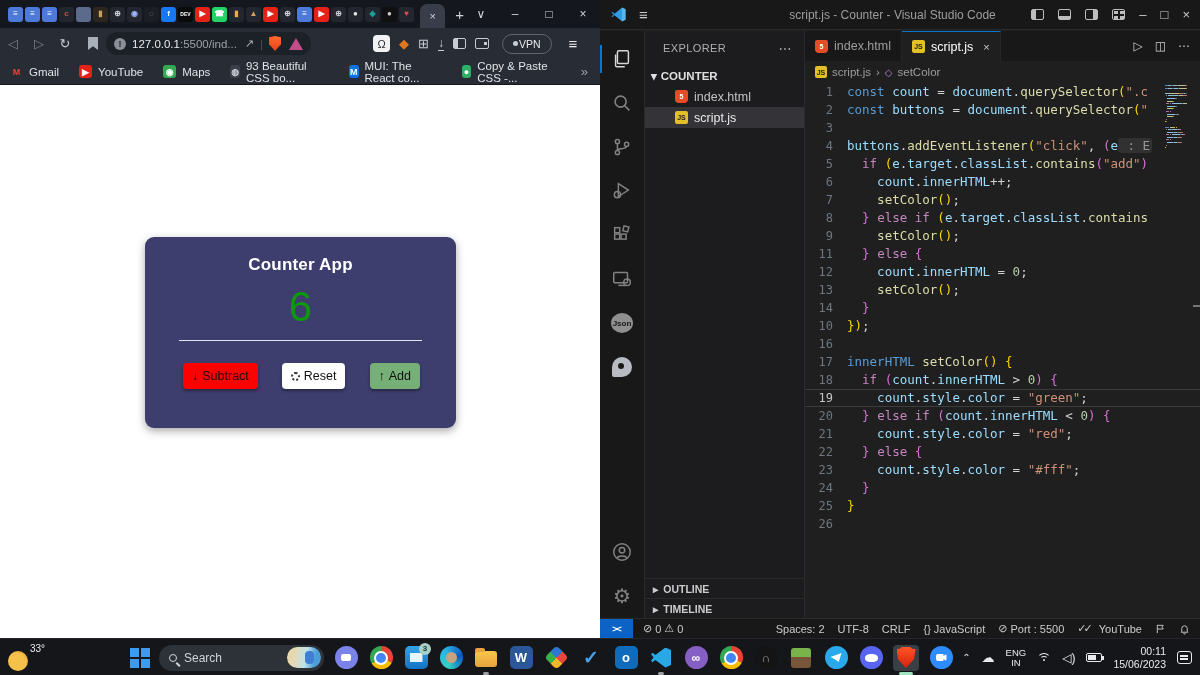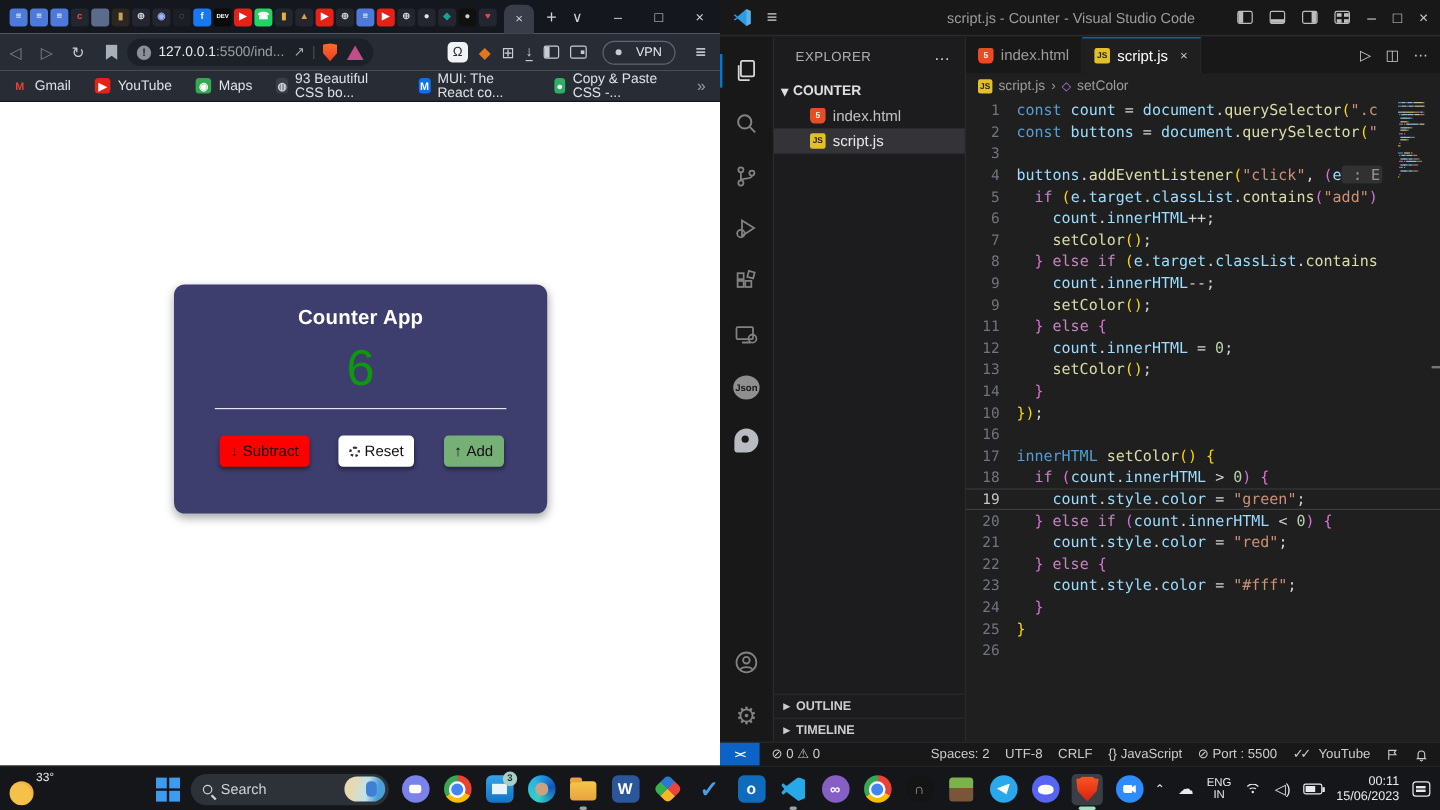--- a/index.html
+++ b/index.html
@@ -35,21 +35,21 @@
   .ext-row { display:flex; align-items:center; margin-left:62px; gap:9px; }
   .ext-omega { width:17px; height:17px; background:#f2f3f5; border-radius:4px; color:#2a2d35; font-size:11px; display:flex; align-items:center; justify-content:center; }
   .ext-fox { color:#e2761b; font-size:13px; }
   .ext-puzzle,.ext-generic { color:#c7cbd3; font-size:13px; }
   .dl-ic { color:#c7cbd3; font-size:12px; border-bottom:1.5px solid #c7cbd3; line-height:1; padding-bottom:1px;}
   .panel-ic { width:13px; height:11px; border:1.5px solid #c7cbd3; border-radius:2px; position:relative; }
   .panel-ic::before { content:""; position:absolute; left:0; top:0; bottom:0; width:4px; background:#c7cbd3; }
   .wallet-ic { width:14px; height:11px; border:1.5px solid #c7cbd3; border-radius:2px; position:relative;}
   .wallet-ic::before{ content:""; position:absolute; right:1px; top:3px; width:3px; height:3px; background:#c7cbd3;}
   .vpn-pill { border:1px solid #5f6673; border-radius:11px; height:20px; padding:0 10px; display:flex; align-items:center;
-    color:#e8eaed; font-size:10.5px; gap:12px; margin-left:4px;}
+    color:#e8eaed; font-size:10.5px; gap:1px; margin-left:4px;}
   .vpn-dot { width:5px; height:5px; border-radius:50%; background:#c7cbd3; }
   .menu-ic { color:#e8eaed; font-size:15px; margin:0 10px 0 8px; }
   .bookmarks { position:absolute; left:0; top:59px; width:600px; height:26px; background:#282c35;
     border-bottom:1px solid #14161b; display:flex; align-items:center; padding-left:10px; gap:20px; }
   .bk { display:flex; align-items:center; gap:6px; color:#dfe2e6; font-size:11.5px; }
   .bk-ic { width:13px; height:13px; border-radius:3px; display:flex; align-items:center; justify-content:center;
     font-size:9px; font-weight:bold; }
   .bk-more { margin-left:auto; margin-right:12px; color:#9aa0a6; font-size:13px; }
   .bpage { position:absolute; left:0; top:86px; width:600px; height:552px; background:#fff; }
 
@@ -464,21 +464,20 @@
       <div class="codewrap">
         <div id="codelines">
             <div class="code-line"><span class="ln">1</span><span><span class="tk-kw">const</span><span class="tk-pl"> </span><span class="tk-v">count</span><span class="tk-pl"> = </span><span class="tk-v">document</span><span class="tk-pl">.</span><span class="tk-fn">querySelector</span><span class="tk-b1">(</span><span class="tk-str">".c</span></span></div>
             <div class="code-line"><span class="ln">2</span><span><span class="tk-kw">const</span><span class="tk-pl"> </span><span class="tk-v">buttons</span><span class="tk-pl"> = </span><span class="tk-v">document</span><span class="tk-pl">.</span><span class="tk-fn">querySelector</span><span class="tk-b1">(</span><span class="tk-str">"</span></span></div>
             <div class="code-line"><span class="ln">3</span><span></span></div>
             <div class="code-line"><span class="ln">4</span><span><span class="tk-v">buttons</span><span class="tk-pl">.</span><span class="tk-fn">addEventListener</span><span class="tk-b1">(</span><span class="tk-str">"click"</span><span class="tk-pl">, </span><span class="tk-b2">(</span><span class="tk-v">e</span><span class="tk-hint"> : E</span></span></div>
             <div class="code-line"><span class="ln">5</span><span><span class="tk-pl">  </span><span class="tk-ctrl">if</span><span class="tk-pl"> </span><span class="tk-b1">(</span><span class="tk-v">e</span><span class="tk-pl">.</span><span class="tk-v">target</span><span class="tk-pl">.</span><span class="tk-v">classList</span><span class="tk-pl">.</span><span class="tk-fn">contains</span><span class="tk-b2">(</span><span class="tk-str">"add"</span><span class="tk-b2">)</span></span></div>
             <div class="code-line"><span class="ln">6</span><span><span class="tk-pl">    </span><span class="tk-v">count</span><span class="tk-pl">.</span><span class="tk-v">innerHTML</span><span class="tk-pl">++;</span></span></div>
             <div class="code-line"><span class="ln">7</span><span><span class="tk-pl">    </span><span class="tk-fn">setColor</span><span class="tk-b1">()</span><span class="tk-pl">;</span></span></div>
             <div class="code-line"><span class="ln">8</span><span><span class="tk-pl">  </span><span class="tk-b2">}</span><span class="tk-pl"> </span><span class="tk-ctrl">else</span><span class="tk-pl"> </span><span class="tk-ctrl">if</span><span class="tk-pl"> </span><span class="tk-b1">(</span><span class="tk-v">e</span><span class="tk-pl">.</span><span class="tk-v">target</span><span class="tk-pl">.</span><span class="tk-v">classList</span><span class="tk-pl">.</span><span class="tk-fn">contains</span></span></div>
-            <div class="code-line"><span class="ln">9</span><span><span class="tk-pl">    </span><span class="tk-v">count</span><span class="tk-pl">.</span><span class="tk-v">innerHTML</span><span class="tk-pl">--;</span></span></div>
             <div class="code-line"><span class="ln">9</span><span><span class="tk-pl">    </span><span class="tk-fn">setColor</span><span class="tk-b1">()</span><span class="tk-pl">;</span></span></div>
             <div class="code-line"><span class="ln">11</span><span><span class="tk-pl">  </span><span class="tk-b2">}</span><span class="tk-pl"> </span><span class="tk-ctrl">else</span><span class="tk-pl"> </span><span class="tk-b2">{</span></span></div>
             <div class="code-line"><span class="ln">12</span><span><span class="tk-pl">    </span><span class="tk-v">count</span><span class="tk-pl">.</span><span class="tk-v">innerHTML</span><span class="tk-pl"> = </span><span class="tk-num">0</span><span class="tk-pl">;</span></span></div>
             <div class="code-line"><span class="ln">13</span><span><span class="tk-pl">    </span><span class="tk-fn">setColor</span><span class="tk-b1">()</span><span class="tk-pl">;</span></span></div>
             <div class="code-line"><span class="ln">14</span><span><span class="tk-pl">  </span><span class="tk-b2">}</span></span></div>
             <div class="code-line"><span class="ln">10</span><span><span class="tk-b1">}</span><span class="tk-b1">)</span><span class="tk-pl">;</span></span></div>
             <div class="code-line"><span class="ln">16</span><span></span></div>
             <div class="code-line"><span class="ln">17</span><span><span class="tk-kw">innerHTML</span><span class="tk-pl"> </span><span class="tk-fn">setColor</span><span class="tk-b1">()</span><span class="tk-pl"> </span><span class="tk-b1">{</span></span></div>
             <div class="code-line"><span class="ln">18</span><span><span class="tk-pl">  </span><span class="tk-ctrl">if</span><span class="tk-pl"> </span><span class="tk-b2">(</span><span class="tk-v">count</span><span class="tk-pl">.</span><span class="tk-v">innerHTML</span><span class="tk-pl"> &gt; </span><span class="tk-num">0</span><span class="tk-b2">)</span><span class="tk-pl"> </span><span class="tk-b2">{</span></span></div>
             <div class="code-line active"><span class="ln">19</span><span><span class="tk-pl">    </span><span class="tk-v">count</span><span class="tk-pl">.</span><span class="tk-v">style</span><span class="tk-pl">.</span><span class="tk-v">color</span><span class="tk-pl"> = </span><span class="tk-str">"green"</span><span class="tk-pl">;</span></span></div>

